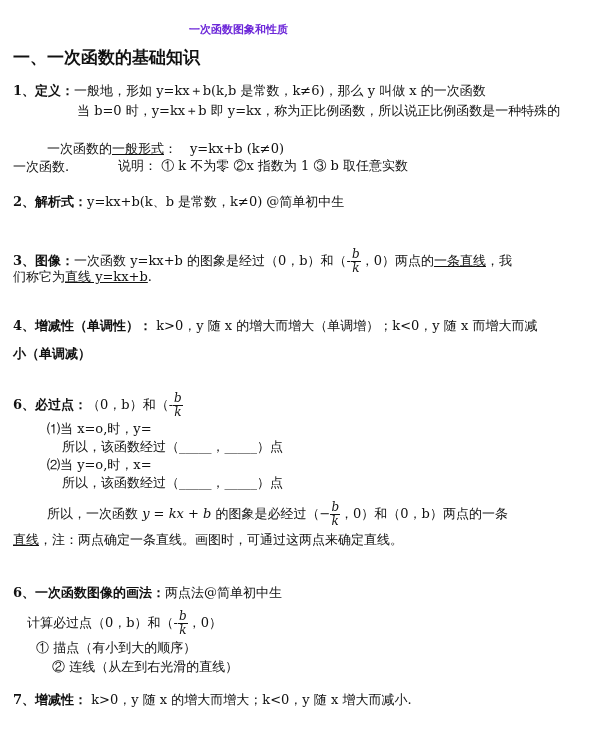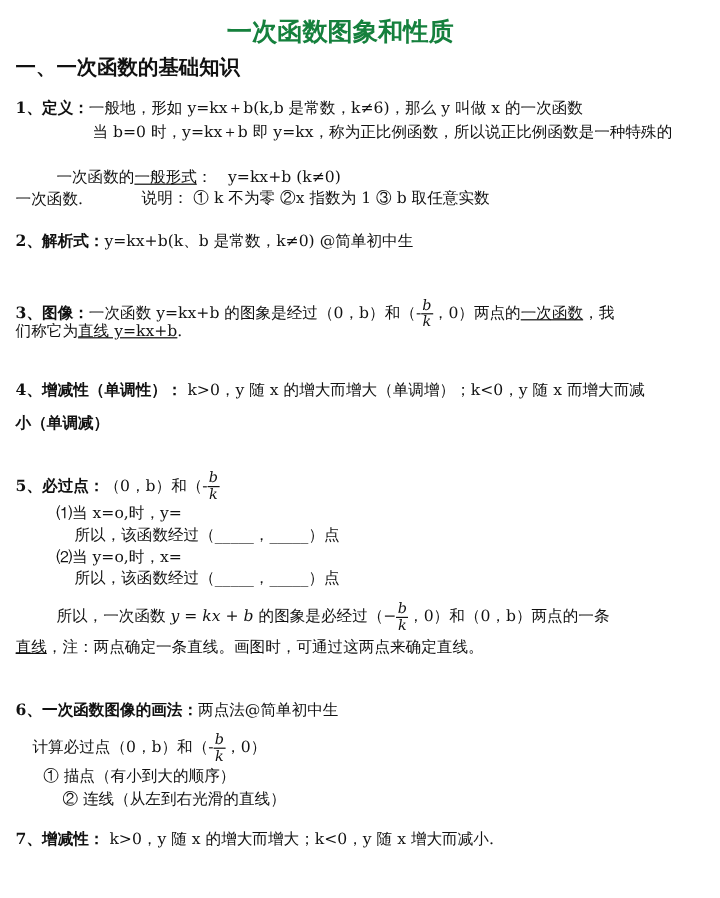--- a/index.html
+++ b/index.html
@@ -2,21 +2,21 @@
 <html><head>
 <meta charset="utf-8">
 <style>
   html, body { margin: 0; padding: 0; }
   body {
     width: 600px; height: 748px; background: #ffffff; overflow: hidden;
     font-family: "DejaVu Serif", "Liberation Serif", serif;
     color: #111; font-size: 13px; position: relative;
   }
   .abs { position: absolute; white-space: nowrap; line-height: 18px; }
-  .title { color: #15803d; font-family: Liberation Mono, monospace; font-weight: bold; font-size: 21px; }
+  .title { color: #6d28d9; font-family: Liberation Serif, serif; font-weight: bold; font-size: 11px; }
   .h1 { font-weight: bold; font-family: "DejaVu Sans", sans-serif; font-size: 17px; }
   .b { font-weight: bold; }
   .u { text-decoration: underline; }
   .frac { display: inline-block; vertical-align: middle; text-align: center; font-style: italic; font-size: 12px; line-height: 13px; }
   .frac .num { display: block; border-bottom: 1px solid #111; padding: 0 1px; }
   .frac .den { display: block; }
   .it { font-style: italic; }
 </style>
 </head>
 <body>
@@ -33,33 +33,33 @@
 <div class="abs" style="left:47px;top:140px;">
   <span>一次函数的</span><span class="u">一般形式</span><span>：　y=kx+b (k≠0)</span>
 </div>
 <div class="abs" style="left:118px;top:157px;">说明：  ① k 不为零   ②x 指数为 1   ③ b 取任意实数</div>
 
 <div class="abs" style="left:13px;top:193px;">
   <span class="b">2、解析式：</span><span>y=kx+b(k、b 是常数，k≠0) @简单初中生</span>
 </div>
 
 <div class="abs" style="left:13px;top:236px;margin-top:12px;">
-  <span class="b">3、图像：</span><span>一次函数 y=kx+b 的图象是经过（0，b）和（-</span><span class="frac"><span class="num">b</span><span class="den">k</span></span><span>，0）两点的</span><span class="u">一次函数</span><span>，我</span>
+  <span class="b">3、图像：</span><span>一次函数 y=kx+b 的图象是经过（0，b）和（-</span><span class="frac"><span class="num">b</span><span class="den">k</span></span><span>，0）两点的</span><span class="u">一条直线</span><span>，我</span>
 </div>
 <div class="abs" style="left:13px;top:268px;">
   <span>们称它为</span><span class="u">直线 y=kx+b</span><span>.</span>
 </div>
 
 <div class="abs" style="left:13px;top:317px;">
   <span class="b">4、增减性（单调性）：</span><span> k&gt;0，y 随 x 的增大而增大（单调增）；k&lt;0，y 随 x 而增大而减</span>
 </div>
 <div class="abs b" style="left:13px;top:345px;">小（单调减）</div>
 
 <div class="abs" style="left:13px;top:392px;">
-  <span class="b">5、必过点：</span><span>（0，b）和（-</span><span class="frac"><span class="num">b</span><span class="den">k</span></span>
+  <span class="b">6、必过点：</span><span>（0，b）和（-</span><span class="frac"><span class="num">b</span><span class="den">k</span></span>
 </div>
 <div class="abs" style="left:47px;top:420px;">⑴当 x=o,时，y=</div>
 <div class="abs" style="left:62px;top:438px;">所以，该函数经过（_____，_____）点</div>
 <div class="abs" style="left:47px;top:456px;">⑵当 y=o,时，x=</div>
 <div class="abs" style="left:62px;top:474px;">所以，该函数经过（_____，_____）点</div>
 <div class="abs" style="left:47px;top:501px;">
   <span>所以，一次函数 </span><span class="it">y = kx + b</span><span> 的图象是必经过（−</span><span class="frac"><span class="num">b</span><span class="den">k</span></span><span>，0）和（0，b）两点的一条</span>
 </div>
 <div class="abs" style="left:13px;top:531px;">
   <span class="u">直线</span><span>，注：两点确定一条直线。画图时，可通过这两点来确定直线。</span>

